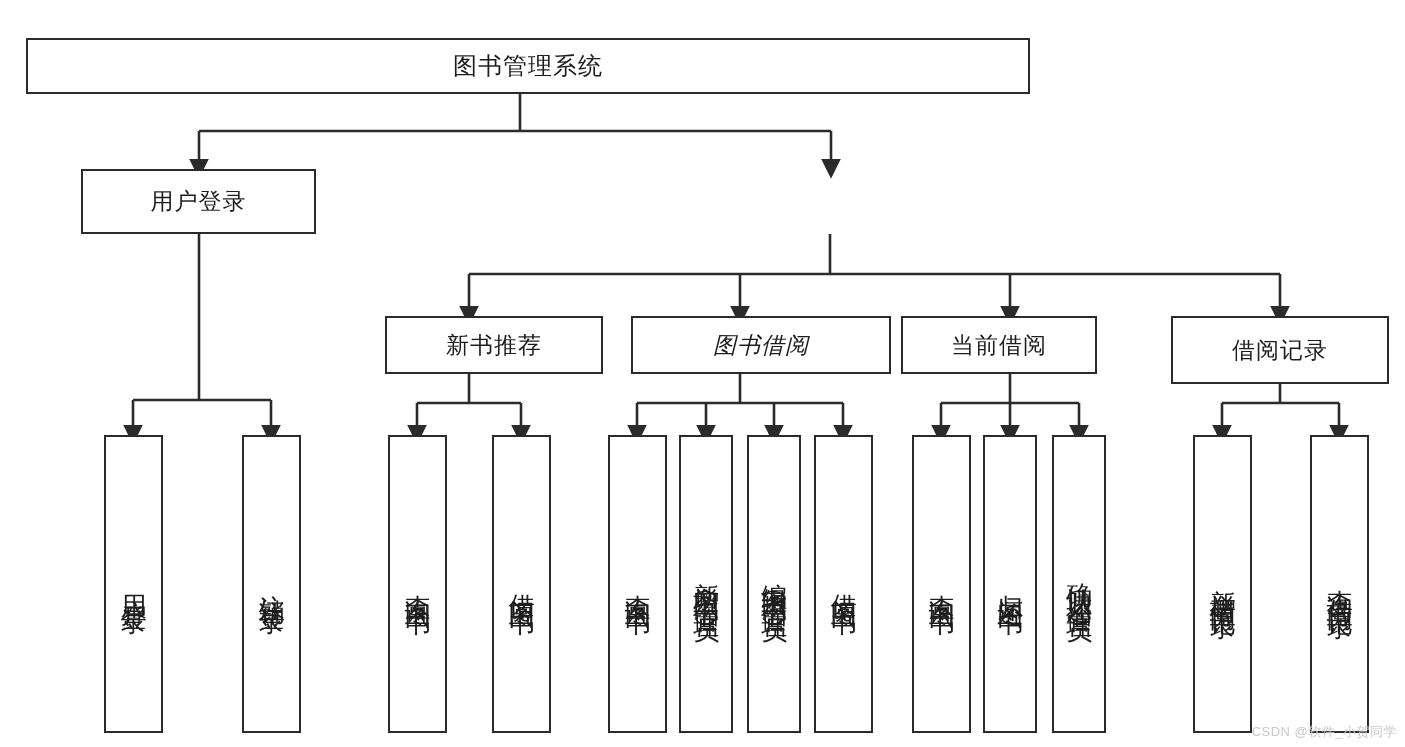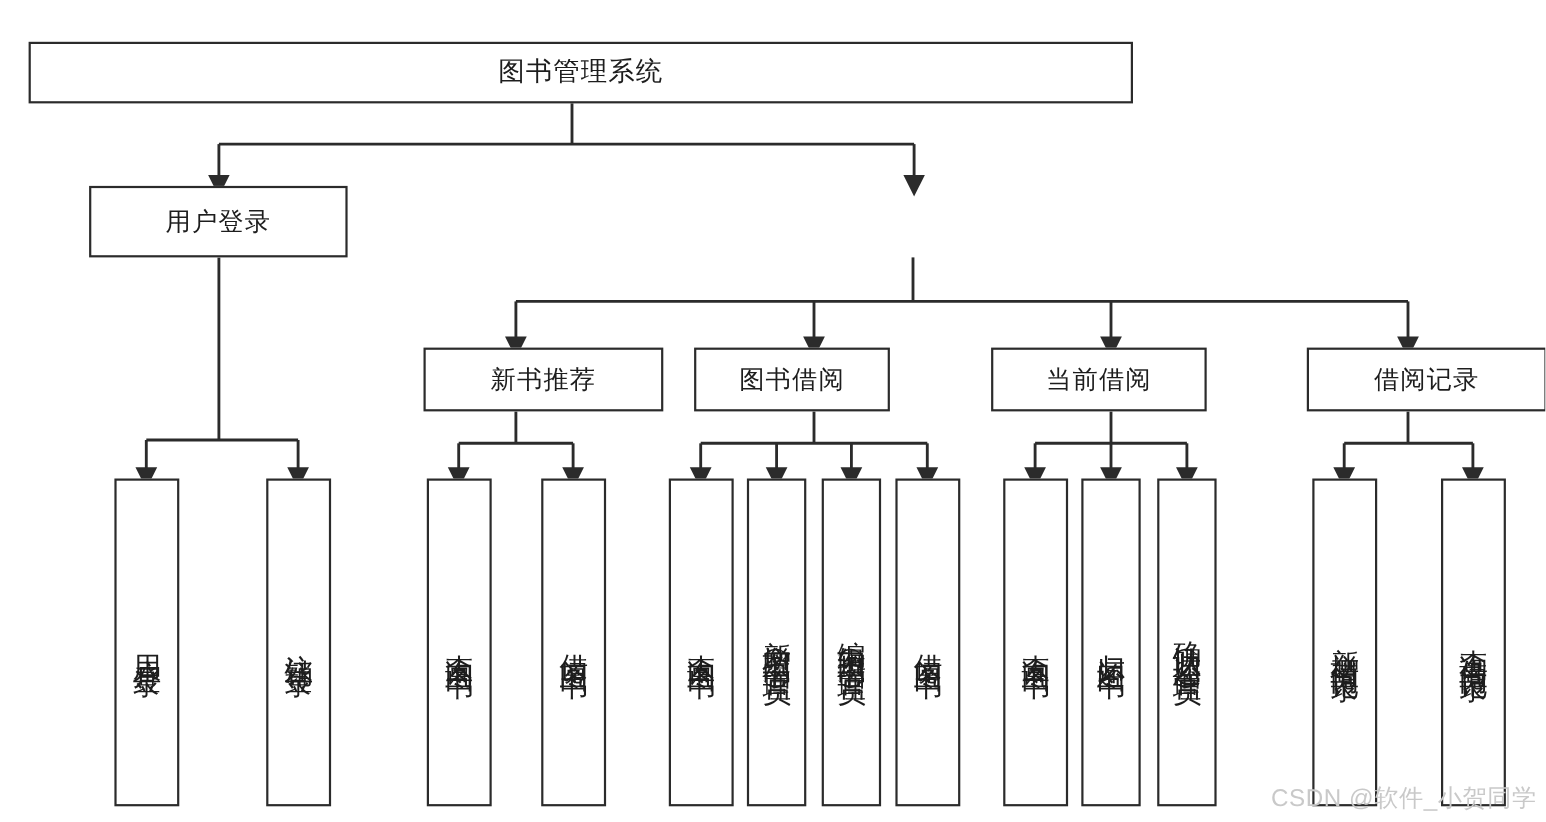--- a/index.html
+++ b/index.html
@@ -62,21 +62,21 @@
     font-size: 26px;
     letter-spacing: 5px;
     line-height: 1.05;
     white-space: nowrap;
     max-height: 100%;
   }
   .watermark {
     position: absolute;
     right: 8px;
     bottom: 6px;
-    font-size: 22px;
+    font-size: 13px;
     color: #c9c9c9;
     letter-spacing: 0.5px;
     white-space: nowrap;
     user-select: none;
   }
 </style>
 </head>
 <body>
 
 <div id="diagram-root">
@@ -136,27 +136,27 @@
     <span class="node-label">图书管理系统</span>
   </div>
 
   <div class="node h" style="left:81px; top:169px; width:235px; height:65px;">
     <span class="node-label">用户登录</span>
   </div>
 
   <div class="node h" style="left:360px; top:316px; width:218px; height:58px;margin-left:25px;">
     <span class="node-label">新书推荐</span>
   </div>
-  <div class="node h" style="left:631px; top:316px; width:178px; height:58px;">
+  <div class="node h" style="left:631px; top:316px; width:260px; height:58px;font-style:italic;">
     <span class="node-label">图书借阅</span>
   </div>
   <div class="node h" style="left:901px; top:316px; width:196px; height:58px;">
     <span class="node-label">当前借阅</span>
   </div>
-  <div class="node h" style="left:1171px; top:316px; width:218px; height:58px;margin-left:17px;">
+  <div class="node h" style="left:1171px; top:316px; width:218px; height:68px;">
     <span class="node-label">借阅记录</span>
   </div>
 
   <div class="node v" style="left:104px; top:435px; width:59px; height:298px;">
     <span class="node-label">用户登录</span>
   </div>
   <div class="node v" style="left:242px; top:435px; width:59px; height:298px;">
     <span class="node-label">注销登录</span>
   </div>
 

